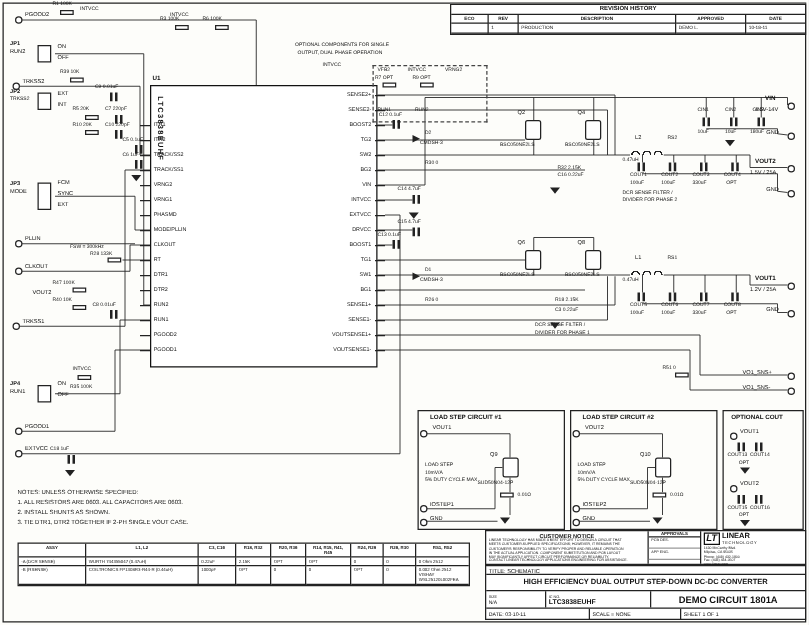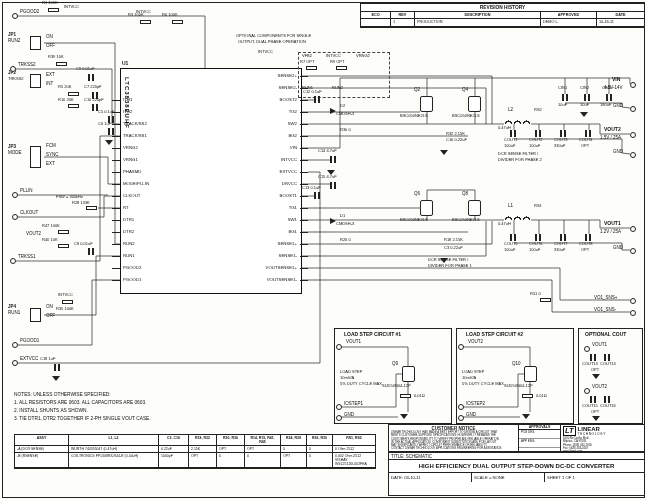--- a/index.html
+++ b/index.html
@@ -549,19 +549,30 @@
           <div>Fax: (408) 434-0507</div>
           <div>www.linear.com</div>
           <div>LTC Confidential For Customer Use Only</div>
         </div>
     </div>
   </div>
 
   <div id="title-block">
     <div class="tb-row1">TITLE: SCHEMATIC</div>
     <div class="tb-row2">HIGH EFFICIENCY DUAL OUTPUT STEP-DOWN DC-DC CONVERTER</div>
+    <div class="tb-row3">
+      <div class="tb-cell tb-c1">
+        <span class="tb-small">SIZE</span>
+        <span>N/A</span>
+      </div>
+      <div class="tb-cell tb-c2">
+        <span class="tb-small">IC NO.</span>
+        <span class="tb-ic">LTC3838EUHF</span>
+      </div>
+      <div class="tb-demo">DEMO CIRCUIT 1801A</div>
+    </div>
     <div class="tb-row4">
       <div class="tb-r4a">DATE: 03-10-11</div>
       <div class="tb-r4b">SCALE = NONE</div>
       <div class="tb-r4c">SHEET 1 OF 1</div>
     </div>
   </div>
 </div>
 
 </body></html>

